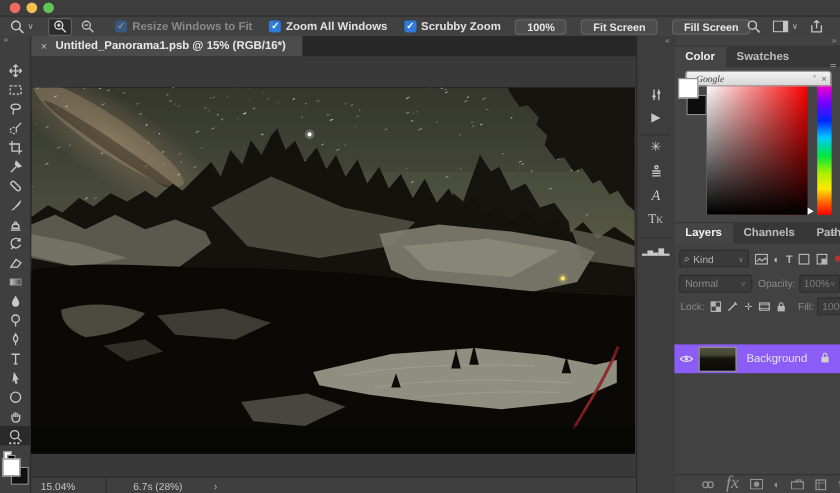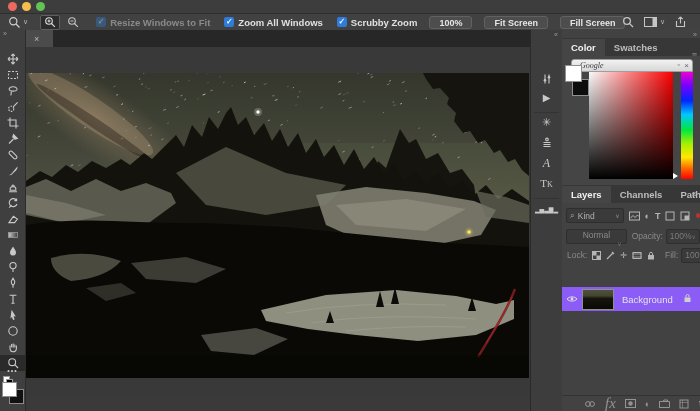--- a/index.html
+++ b/index.html
@@ -85,21 +85,21 @@
   .huept{position:absolute;left:111px;top:117px;width:0;height:0;border-top:3px solid transparent;border-bottom:3px solid transparent;border-left:5px solid #fff;z-index:2;}
 
   
   .layerspanel{position:absolute;left:0;top:155px;width:138px;height:226px;background:#424242;}
   .lp-row{position:absolute;left:0;width:138px;display:flex;align-items:center;}
   .kindbox{margin-left:4px;width:70px;height:13px;background:#3a3a3a;border:1px solid #2e2e2e;border-radius:2px;color:#b0b0b0;display:flex;align-items:center;font-size:8.5px;gap:3px;padding:0 3px;}
   .kindbox .kc{margin-left:auto;font-size:6px;color:#8d8d8d;}
   .ficon{color:#b5b5b5;font-size:9px;margin-left:5px;line-height:10px;}
   .ficon svg{stroke:#b5b5b5;fill:none;stroke-width:1;display:block;}
   .reddot{width:5px;height:5px;border-radius:50%;margin-left:6px;}
-  .selbox{margin-left:4px;width:84px;height:13px;background:#3a3a3a;border:1px solid #2e2e2e;border-radius:2px;color:#8a8a8a;display:flex;align-items:center;font-size:8.5px;padding:0 4px;flex-direction:column;}
+  .selbox{margin-left:4px;width:84px;height:13px;background:#3a3a3a;border:1px solid #2e2e2e;border-radius:2px;color:#8a8a8a;display:flex;align-items:center;font-size:8.5px;padding:0 4px;}
   .selbox .kc{margin-left:auto;font-size:6px;color:#6f6f6f;}
   .dimlab{color:#8a8a8a;font-size:8.5px;margin-left:5px;}
   .valbox{margin-left:3px;width:30px;height:13px;background:#3a3a3a;border:1px solid #2e2e2e;border-radius:2px;color:#7c7c7c;display:flex;align-items:center;font-size:8.5px;padding:0 3px;}
   .valbox .kc{margin-left:auto;font-size:6px;color:#6f6f6f;}
   .lockic{margin-left:5px;color:#b5b5b5;font-size:8px;}
   .lockic svg{stroke:#b5b5b5;fill:none;stroke-width:1;display:block;}
   .layerrow{top:102px;height:24px;background:#8b5cf6;}
   .eyebox{width:20px;display:flex;justify-content:center;}
   .lthumb{width:30px;height:19px;border:1px solid #8f8f8f;background:linear-gradient(#4f523d 0%,#42452f 30%,#16140d 45%,#0a0906 100%);}
   .lname{margin-left:8px;color:#e3e3e3;font-size:9.5px;}
@@ -304,20 +304,21 @@
     <div class="tb-extra swatches-big" style="position:absolute;">
       <span class="fgsw"></span>
       <span class="bgsw"></span>
     </div>
   </div>
 
   <div class="docarea">
     <div class="tabbar">
       <div class="doctab">
         <span class="x">×</span>
+        <span class="ttl">Untitled_Panorama1.psb @ 15% (RGB/16*)</span>
       </div>
     </div>
     <div class="canvas">
       <svg class="image" viewBox="0 0 503 305" preserveAspectRatio="none">
         <defs>
           <linearGradient id="skyg" x1="0" y1="0" x2="0" y2="1">
             <stop offset="0" stop-color="#35372c"></stop>
             <stop offset="0.5" stop-color="#44473a"></stop>
             <stop offset="1" stop-color="#5a5b47"></stop>
           </linearGradient>
@@ -536,20 +537,25 @@
         <path fill="#0c0b07" d="M350 234 354 218 358 234 Z M365 231 369 214 373 231 Z M442 238 446 224 450 238 Z M300 250 304 238 308 250 Z"></path>
 
         <circle cx="443" cy="159" r="5" fill="url(#glow)"></circle>
         <circle cx="443" cy="159" r="1.8" fill="#ffe25e"></circle>
 
         <path d="M489 216 C482 235 468 258 452 284" stroke="#7e1d1d" stroke-width="2.4" fill="none" opacity="0.9"></path>
         <path d="M486 224 C479 240 470 254 460 270" stroke="#a83030" stroke-width="1" fill="none" opacity="0.8"></path>
         <rect x="0" y="282" width="503" height="23" fill="#050503" opacity="0.55"></rect>
       </svg>
     </div>
+    <div class="statusbar">
+      <span class="zoomfield">15.04%</span>
+      <span class="statinfo">6.7s (28%)</span>
+      <span class="statchev">›</span>
+    </div>
   </div>
 
   <div class="dockstrip">
     <span class="ds-chev">«</span>
     <div class="dicon" style="top:43px"><svg width="12" height="12">
           <path d="M4 1.5V10.5M8 1.5V10.5"></path>
           <circle cx="4" cy="7.2" r="1.3" fill="#c8c8c8" stroke="none"></circle>
           <circle cx="8" cy="4.2" r="1.3" fill="#c8c8c8" stroke="none"></circle>
         </svg></div>
     <div class="dicon" style="top:62px;font-size:10px">▶</div>

